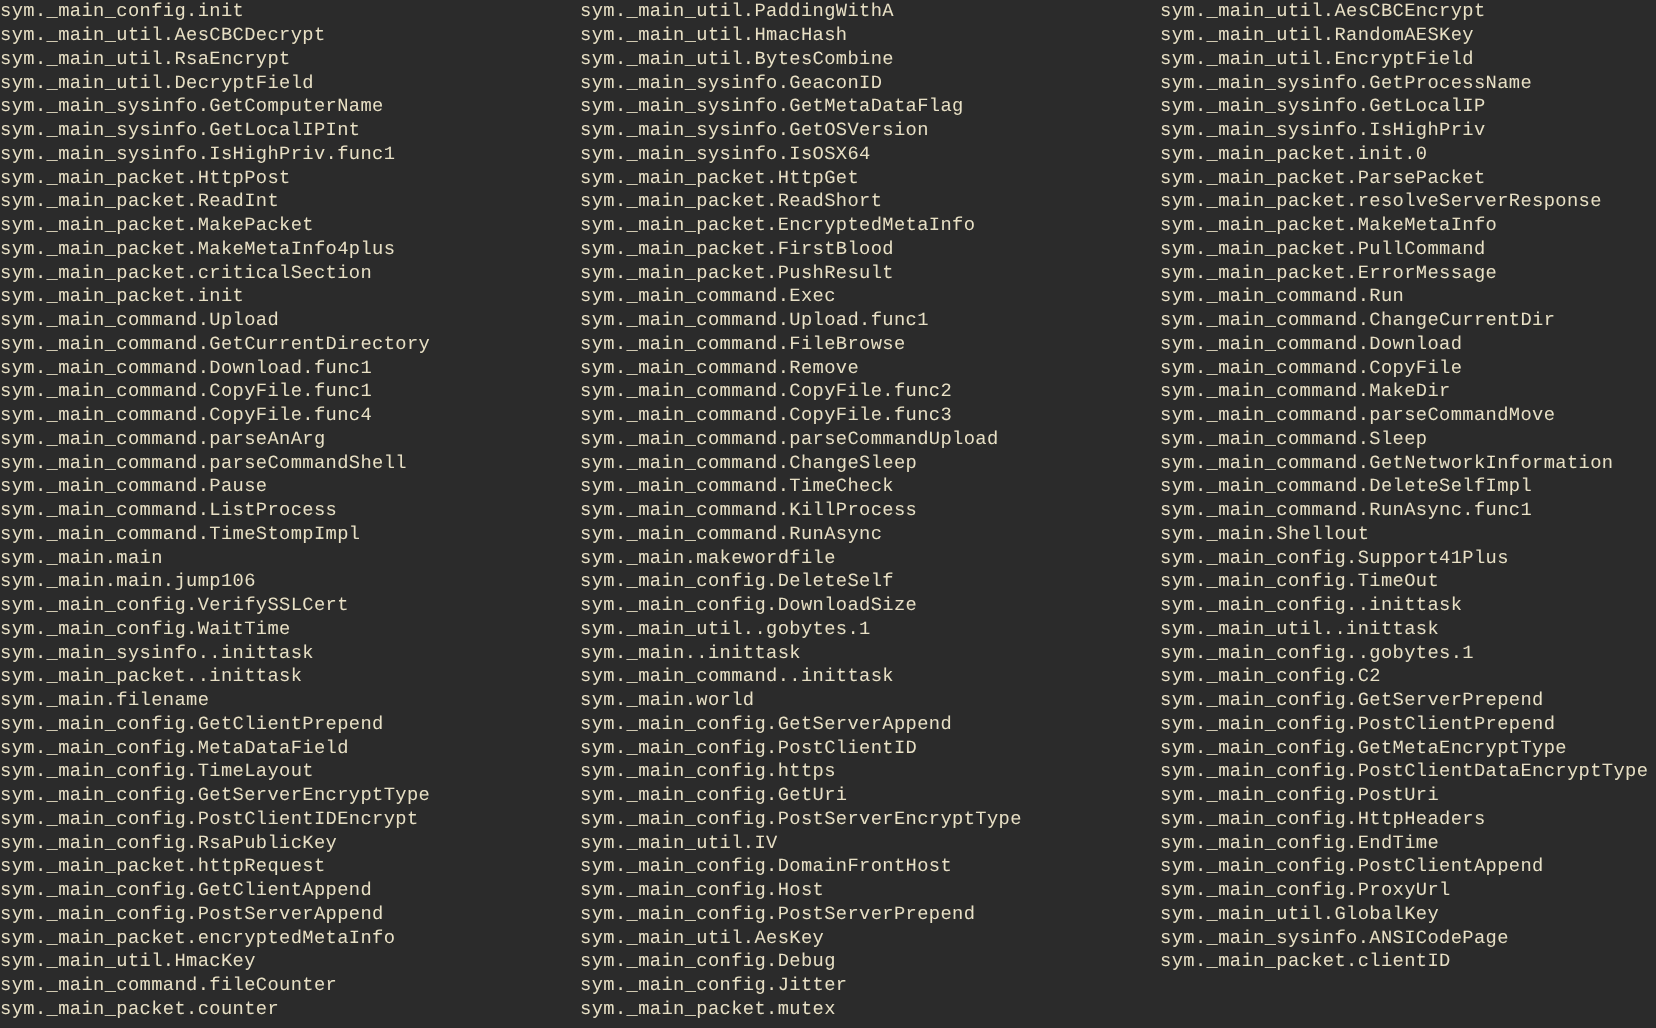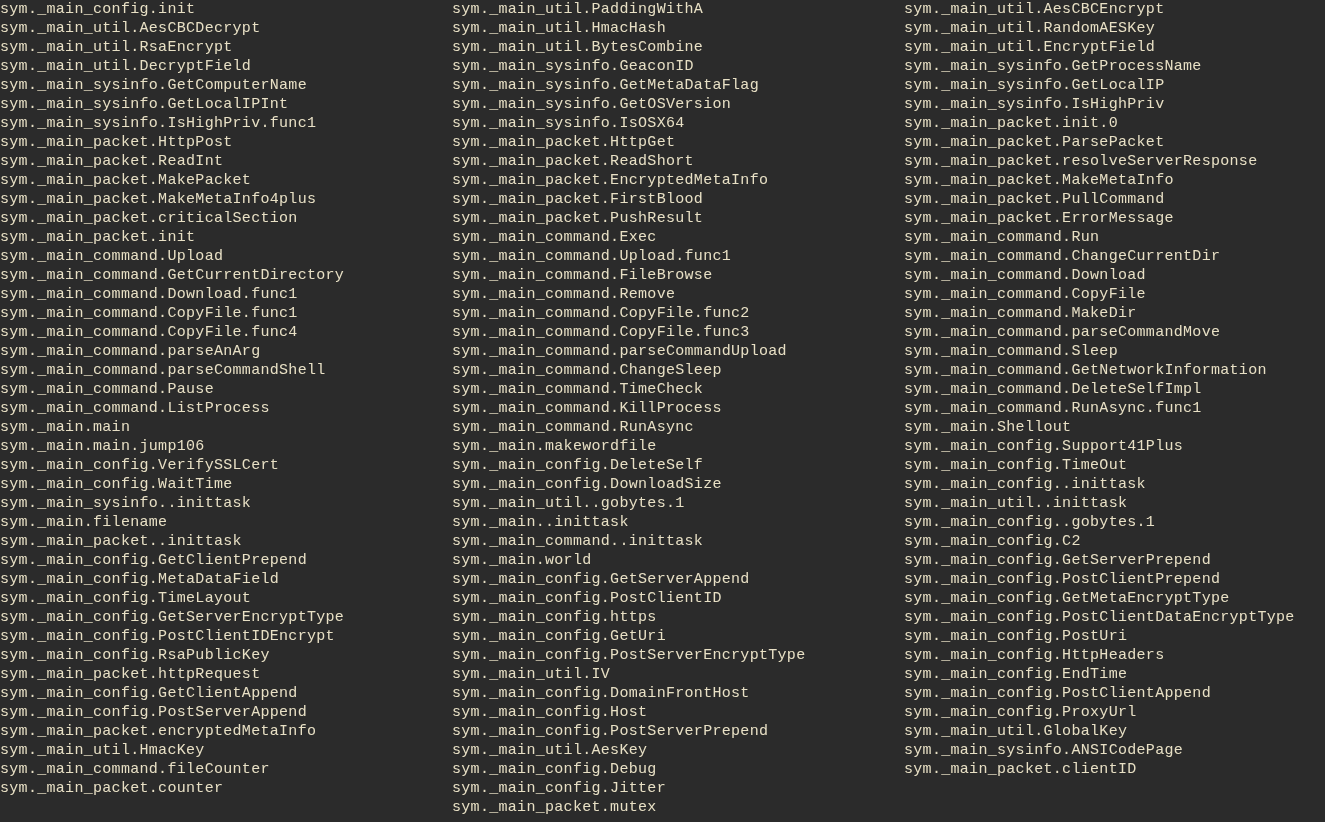--- a/index.html
+++ b/index.html
@@ -14,21 +14,21 @@
       line-height: 19px;
       color: #e8e0c5;
       width: 1325px;
       height: 822px;
       overflow: hidden;
       padding: 0;
     }
     .container {
       display: grid;
       grid-template-columns: 448px 448px 429px;
-      gap: 4px;
+      gap: 16px;
     }
     .col {
       display: flex;
       flex-direction: column;
     }
     .sym {
       white-space: nowrap;
       letter-spacing: 0.3px;
     }
   </style>
@@ -52,27 +52,28 @@
       <div class="sym">sym._main_packet.init</div>
       <div class="sym">sym._main_command.Upload</div>
       <div class="sym">sym._main_command.GetCurrentDirectory</div>
       <div class="sym">sym._main_command.Download.func1</div>
       <div class="sym">sym._main_command.CopyFile.func1</div>
       <div class="sym">sym._main_command.CopyFile.func4</div>
       <div class="sym">sym._main_command.parseAnArg</div>
       <div class="sym">sym._main_command.parseCommandShell</div>
       <div class="sym">sym._main_command.Pause</div>
       <div class="sym">sym._main_command.ListProcess</div>
+      <div class="sym">sym._main_command.TimeStompImpl</div>
       <div class="sym">sym._main.main</div>
       <div class="sym">sym._main.main.jump106</div>
       <div class="sym">sym._main_config.VerifySSLCert</div>
       <div class="sym">sym._main_config.WaitTime</div>
       <div class="sym">sym._main_sysinfo..inittask</div>
+      <div class="sym">sym._main_packet..inittask</div>
       <div class="sym">sym._main.filename</div>
-      <div class="sym">sym._main_packet..inittask</div>
       <div class="sym">sym._main_config.GetClientPrepend</div>
       <div class="sym">sym._main_config.MetaDataField</div>
       <div class="sym">sym._main_config.TimeLayout</div>
       <div class="sym">sym._main_config.GetServerEncryptType</div>
       <div class="sym">sym._main_config.PostClientIDEncrypt</div>
       <div class="sym">sym._main_config.RsaPublicKey</div>
       <div class="sym">sym._main_packet.httpRequest</div>
       <div class="sym">sym._main_config.GetClientAppend</div>
       <div class="sym">sym._main_config.PostServerAppend</div>
       <div class="sym">sym._main_packet.encryptedMetaInfo</div>

